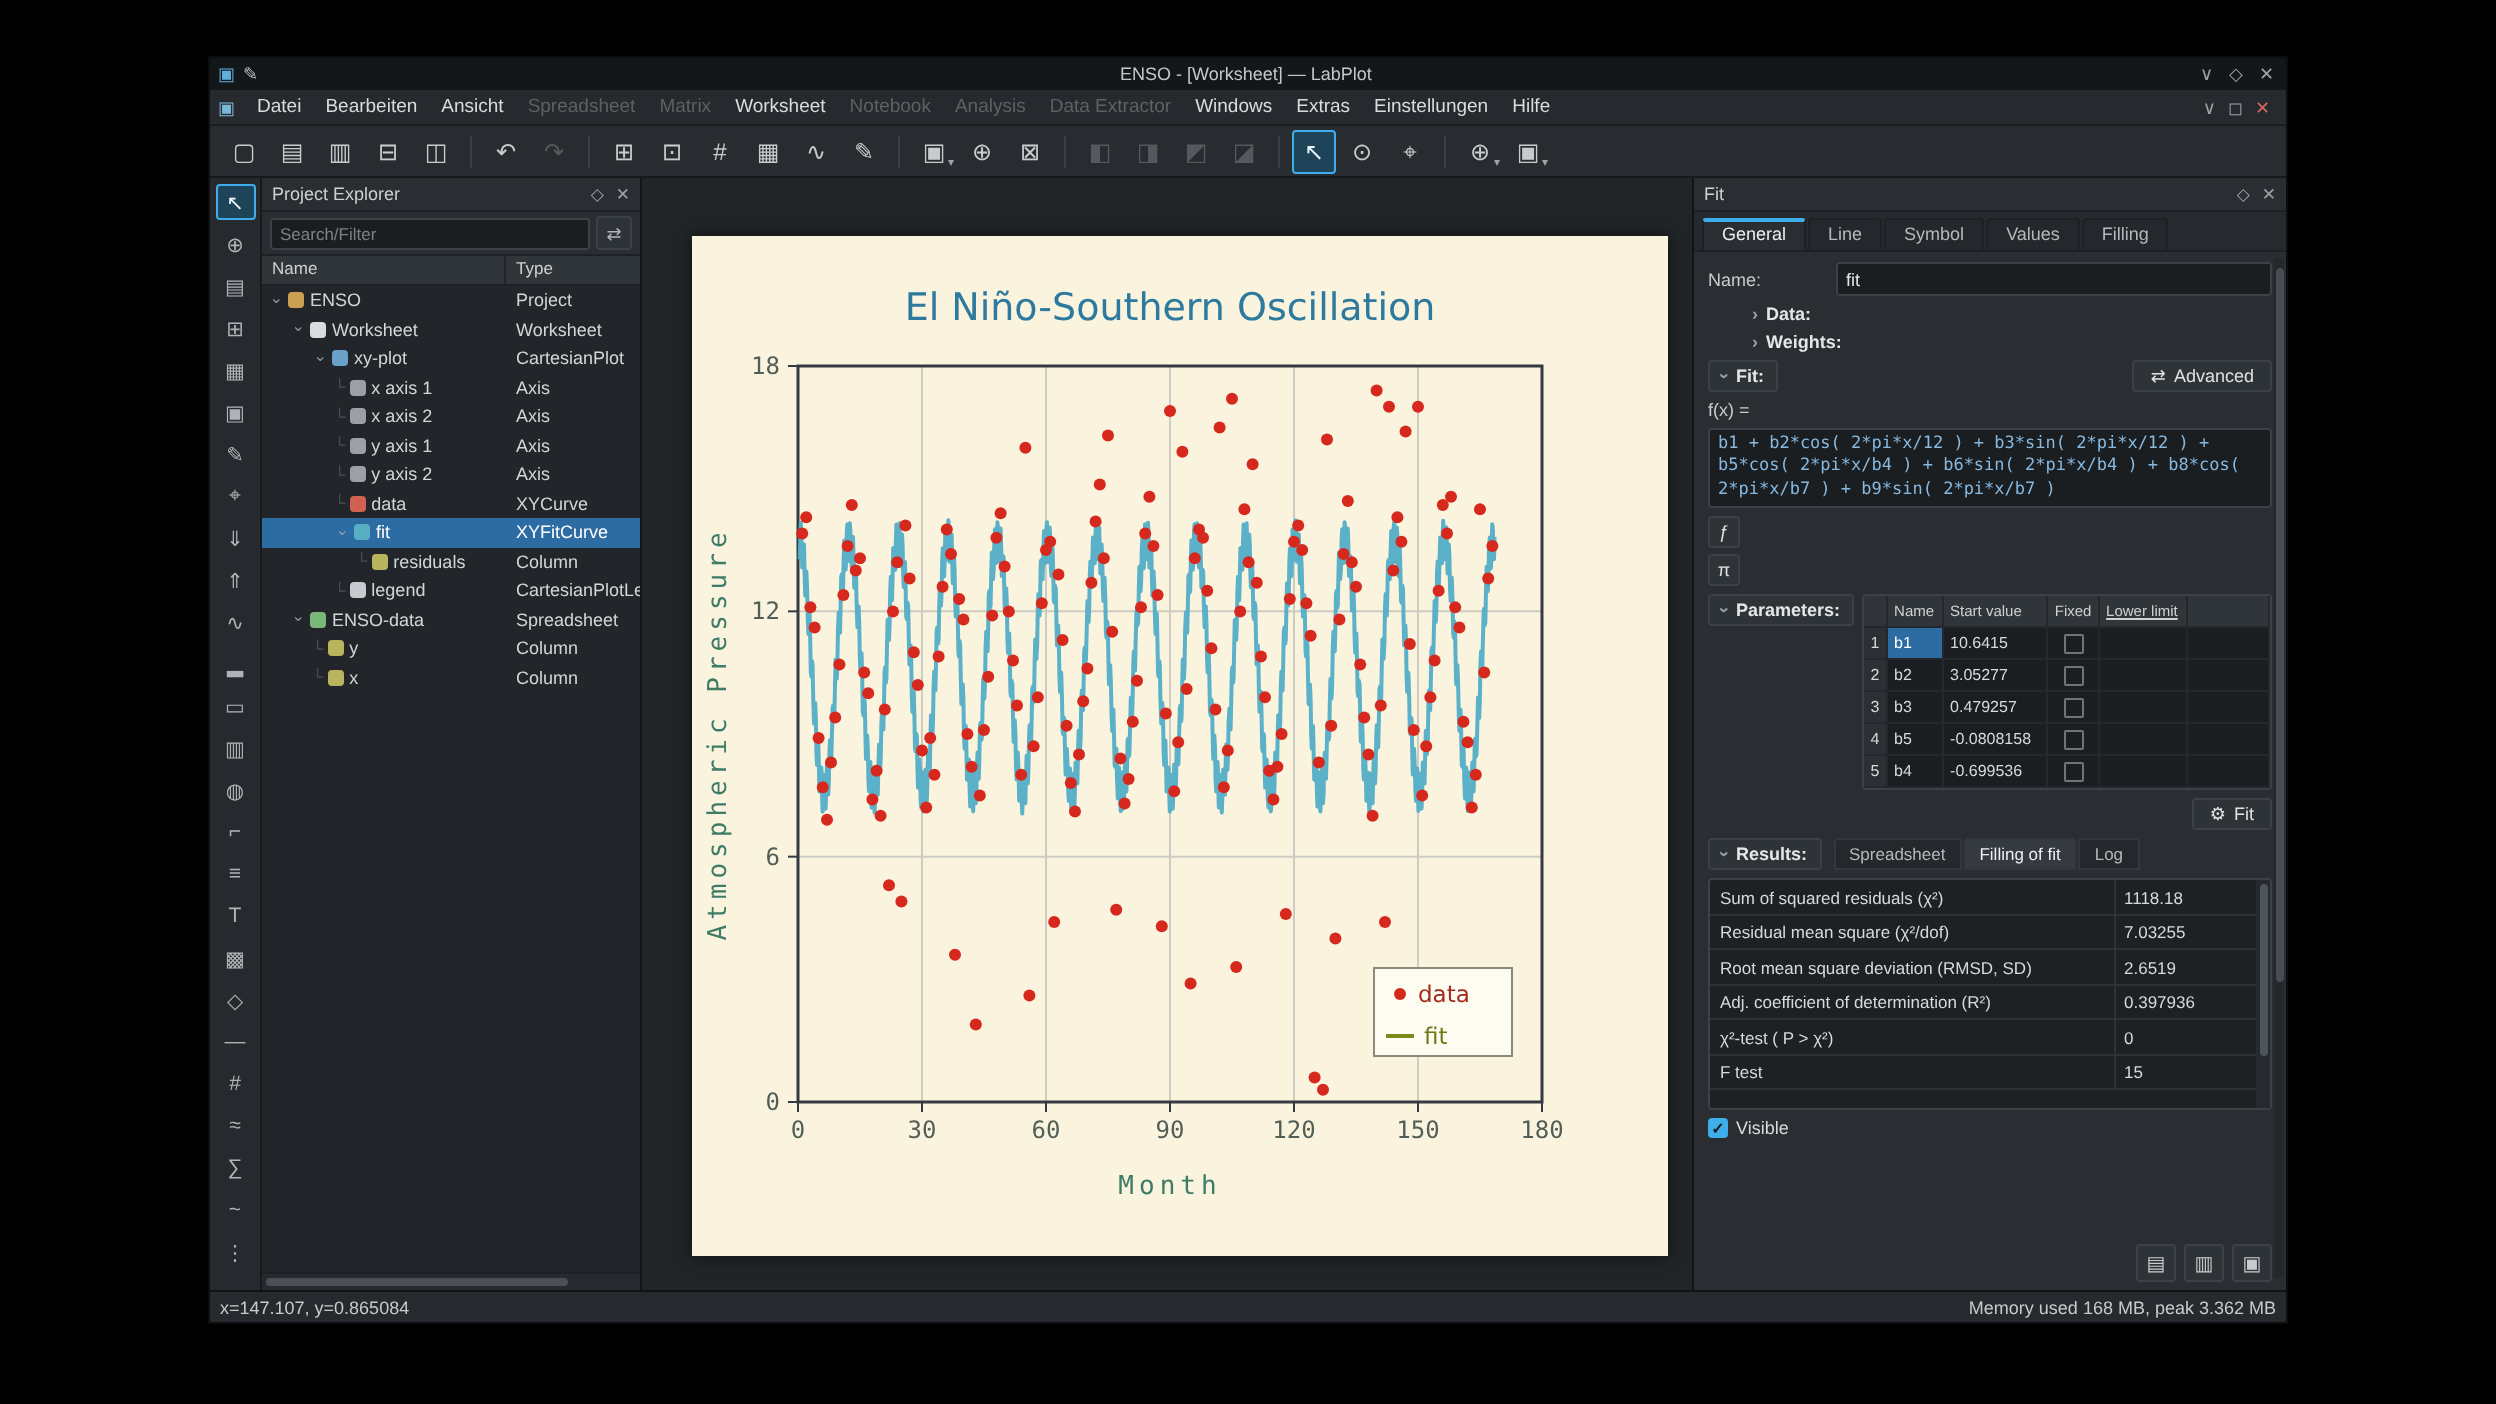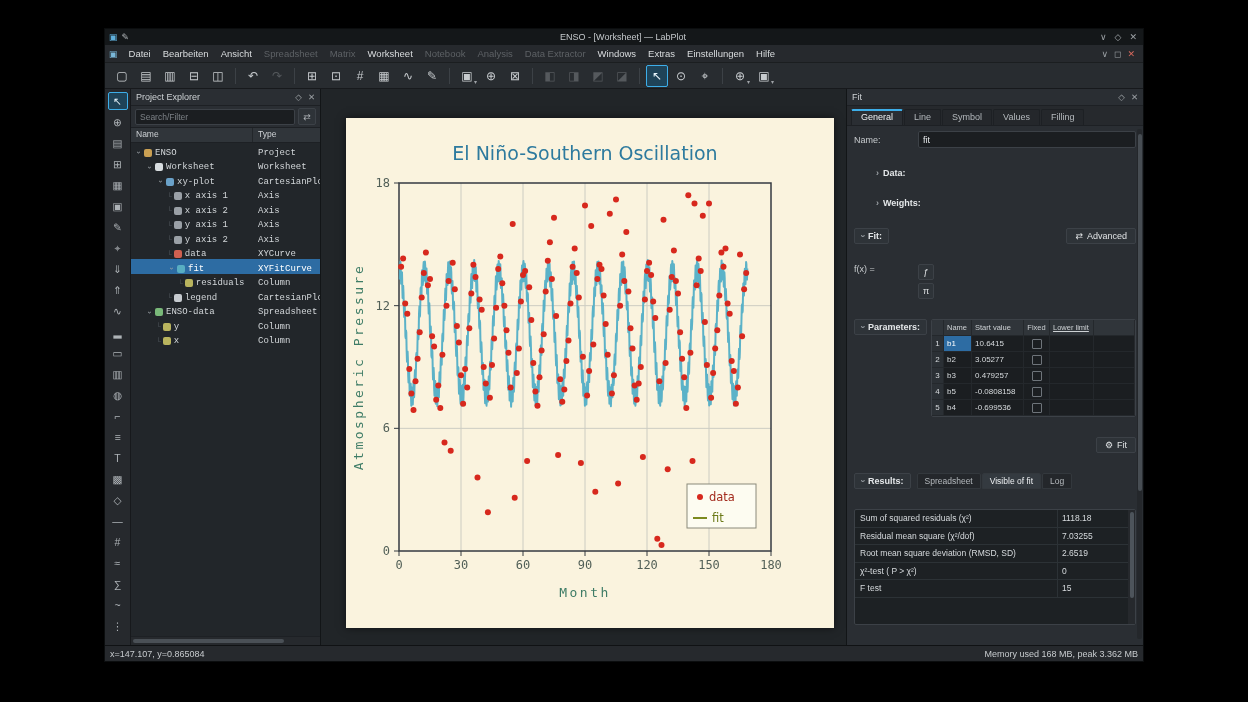--- a/index.html
+++ b/index.html
@@ -51,21 +51,21 @@
   .search-row input{flex:1;height:14px;background:#1b1e21;border:1px solid #3c4147;border-radius:2px;
                     color:#d6dadd;font-size:8.5px;padding:0 4px;outline:none;font-family:"Liberation Sans",sans-serif;}
   .search-row input::placeholder{color:#7c8186;}
   .filter-btn{width:16px;height:15px;border:1px solid #3c4147;border-radius:2px;background:#2e3338;color:#aeb3b7;
               font-size:9px;display:flex;align-items:center;justify-content:center;}
   .tree-header{height:14px;background:#30353a;border-top:1px solid #1d2024;border-bottom:1px solid #1d2024;
                display:flex;font-size:8.5px;color:#cdd1d4;flex:0 0 auto;}
   .tree-header .hc{padding:1px 5px;box-sizing:border-box;}
   .tree-header .hc:first-child{width:122px;border-right:1px solid #22262a;}
   .tree{flex:1;background:#22262a;overflow:hidden;font-size:9px;position:relative;}
-  .tree-row{height:14.5px;display:flex;align-items:flex-end;white-space:nowrap;color:#d2d6d9;font-family:Liberation Mono, monospace;}
+  .tree-row{height:14.5px;display:flex;align-items:center;white-space:nowrap;color:#d2d6d9;}
   .tree-row.sel{background:#2d6ca3;color:#fff;}
   .tr-name{width:122px;display:flex;align-items:center;overflow:hidden;box-sizing:border-box;}
   .tr-type{flex:1;overflow:hidden;padding-left:5px;}
   .exp{width:9px;display:inline-block;color:#9aa0a5;font-size:8px;text-align:center;flex:0 0 auto;}
   .exp.open{transform:rotate(90deg);}
   .branch{color:#4b5157;font-size:8px;margin-right:1px;flex:0 0 auto;}
   .ticon{width:8px;height:8px;border-radius:2px;margin:0 3px 0 1px;flex:0 0 auto;}
   .ti-project{background:#caa053}.ti-worksheet{background:#d8dde0}.ti-plot{background:#6aa1c8}
   .ti-axis{background:#9aa0a6}.ti-curve{background:#d06050}.ti-fitcurve{background:#58aec2}
   .ti-column{background:#b9b45e}.ti-spreadsheet{background:#79b879}.ti-legend{background:#c7cbd0}
@@ -79,38 +79,38 @@
   svg text.plot-title{font-family:"DejaVu Sans",sans-serif;font-size:19px;fill:#2d7a9e;}
   svg text.axis-label{font-family:"DejaVu Sans Mono",monospace;font-size:13px;letter-spacing:2.5px;fill:#3e7c66;}
   svg text.legend-data{font-family:"DejaVu Sans",sans-serif;font-size:11.5px;fill:#a32b1d;}
   svg text.legend-fit{font-family:"DejaVu Sans",sans-serif;font-size:11.5px;fill:#6c7a18;}
   
   .fit-tabs{height:19px;display:flex;align-items:flex-end;padding:0 4px;gap:1px;background:#26292d;
             border-bottom:1px solid #1d2024;flex:0 0 auto;}
   .ftab{padding:2px 9px 3px;font-size:9px;color:#b4b9bd;background:#24272b;border:1px solid #1d2024;
         border-bottom:none;border-radius:2px 2px 0 0;}
   .ftab.active{background:#2a2e33;color:#eceff1;border-top:2px solid #3daee9;padding-top:1px;}
-  .fit-body{flex:1;padding:5px 7px 4px;display:flex;flex-direction:column;gap:20px;font-size:9px;overflow:hidden;}
+  .fit-body{flex:1;padding:5px 7px 4px;display:flex;flex-direction:column;gap:4px;font-size:9px;overflow:hidden;}
   .form-row{display:flex;align-items:center;gap:4px;flex:0 0 auto;}
   .form-row > label{width:60px;color:#c7cbce;flex:0 0 auto;}
   .txt{flex:1;height:15px;background:#1b1e21;border:1px solid #3c4147;border-radius:2px;color:#e4e7e9;
        font-size:9px;padding:0 4px;outline:none;font-family:"Liberation Sans",sans-serif;}
   .sec-head{margin-left:22px;display:flex;align-items:center;gap:4px;color:#e4e7e9;font-weight:bold;}
   .chev{color:#9aa0a5;font-size:9px;display:inline-block;}
   .chev.open{transform:rotate(90deg);}
   .sec-btn{display:flex;align-items:center;gap:4px;background:#2e3338;border:1px solid #3c4147;border-radius:2px;
            color:#e4e7e9;font-weight:bold;font-size:9px;padding:2px 6px;font-family:"Liberation Sans",sans-serif;}
   .adv-btn,.fit-btn{display:flex;align-items:center;gap:4px;background:#2e3338;border:1px solid #3c4147;
            border-radius:2px;color:#dfe2e4;font-size:9px;padding:2px 8px;font-family:"Liberation Sans",sans-serif;}
   .spacer{flex:1;}
   .combo{flex:1;height:15px;background:#2e3338;border:1px solid #3c4147;border-radius:2px;display:flex;
          align-items:center;padding:0 4px;color:#e4e7e9;}
   .combo .arrow{margin-left:auto;font-size:7px;color:#9da2a6;}
   .combo.disabled{color:#6f747a;background:#292d31;}
-  .fx-row{align-items:flex-start;}
+  .fx-row{align-items:flex-start;flex-direction:column;}
   .formula{flex:1;height:42px;background:#1b1e21;border:1px solid #3c4147;border-radius:2px;color:#86b8e0;
            font-size:8.5px;line-height:1.35;padding:2px 4px;white-space:pre-wrap;overflow:hidden;
            font-family:"DejaVu Sans Mono",monospace;}
   .fx-btns{display:flex;flex-direction:column;gap:3px;}
   .fx-btns button{width:16px;height:16px;background:#2e3338;border:1px solid #3c4147;border-radius:2px;
                   color:#dfe2e4;font-size:9px;padding:0;display:flex;align-items:center;justify-content:center;}
   .params-row{align-items:flex-start;}
   .ptable-wrap{flex:1;display:flex;border:1px solid #3c4147;border-radius:2px;overflow:hidden;background:#1b1e21;}
   .ptable{flex:1;font-size:8px;}
   .prow{display:flex;height:15px;border-bottom:1px solid #24282c;align-items:stretch;}
@@ -642,20 +642,21 @@
             <span>Fit:</span>
           </button>
           <span class="spacer"></span>
           <button class="adv-btn">
             <span>⇄</span>
             <span>Advanced</span>
           </button>
         </div>
         <div class="form-row fx-row">
           <label>f(x) =</label>
+          <div class="formula">b1 + b2*cos( 2*pi*x/12 ) + b3*sin( 2*pi*x/12 ) + b5*cos( 2*pi*x/b4 ) + b6*sin( 2*pi*x/b4 ) + b8*cos( 2*pi*x/b7 ) + b9*sin( 2*pi*x/b7 )</div>
           <div class="fx-btns">
             <button>ƒ</button>
             <button>π</button>
           </div>
         </div>
         <div class="form-row params-row">
           <button class="sec-btn" style="flex:0 0 auto;">
             <span class="chev open">›</span>
             <span>Parameters:</span>
           </button>
@@ -731,39 +732,43 @@
             <span>Fit</span>
           </button>
         </div>
         <div class="form-row results-row">
           <button class="sec-btn" style="flex:0 0 auto;">
             <span class="chev open">›</span>
             <span>Results:</span>
           </button>
           <div class="rtabs" id="rtabs">
               <span class="rtab">Spreadsheet</span>
-              <span class="rtab active">Visible of fit</span>
+              <span class="rtab active">Filling of fit</span>
               <span class="rtab">Log</span>
             </div>
         </div>
         <div class="gtable-wrap">
           <div class="gtable" id="gtable">
               <div class="grow">
                 <span class="gname">Sum of squared residuals (χ²)</span>
                 <span class="gval">1118.18</span>
               </div>
               <div class="grow">
                 <span class="gname">Residual mean square (χ²/dof)</span>
                 <span class="gval">7.03255</span>
               </div>
               <div class="grow">
                 <span class="gname">Root mean square deviation (RMSD, SD)</span>
                 <span class="gval">2.6519</span>
               </div>
               <div class="grow">
+                <span class="gname">Adj. coefficient of determination (R²)</span>
+                <span class="gval">0.397936</span>
+              </div>
+              <div class="grow">
                 <span class="gname">χ²-test ( P &gt; χ²)</span>
                 <span class="gval">0</span>
               </div>
               <div class="grow">
                 <span class="gname">F test</span>
                 <span class="gval">15</span>
               </div>
             </div>
           <div class="vscroll">
               <div class="vthumb" style="height:75%;"></div>

